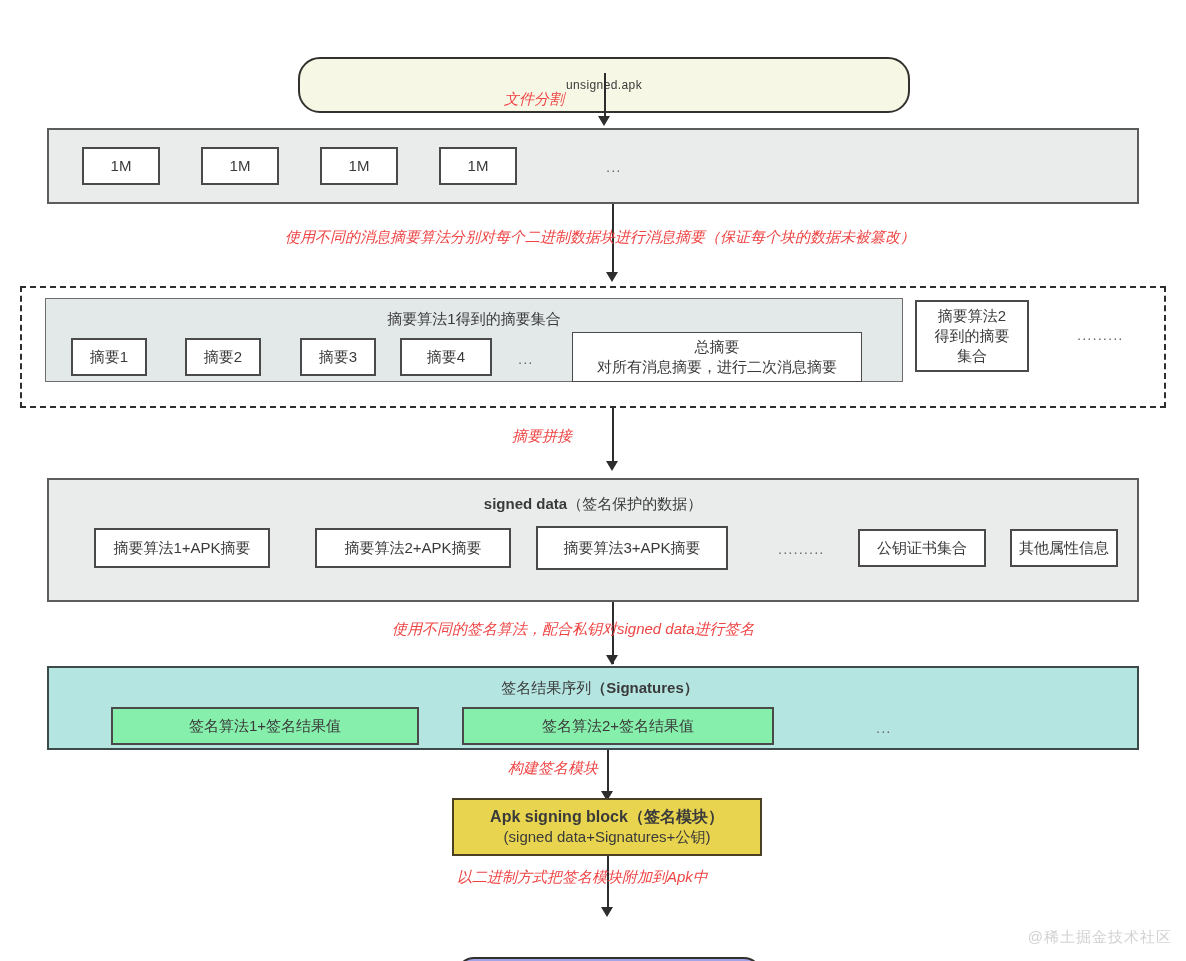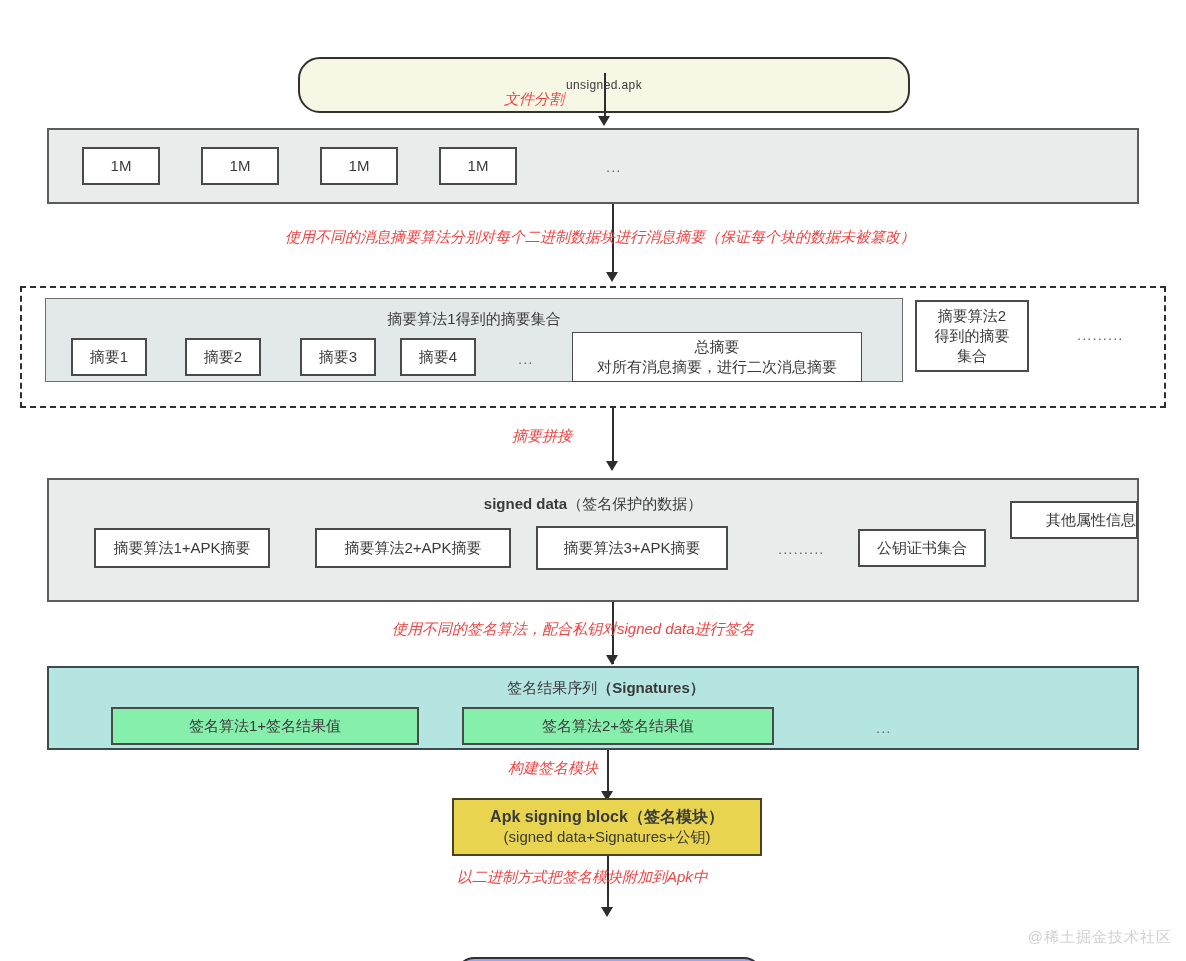--- a/index.html
+++ b/index.html
@@ -165,21 +165,21 @@
 
   <div class="abs wbox" style="left:71px; top:338px; width:76px; height:38px;">
     <span>摘要1</span>
   </div>
   <div class="abs wbox" style="left:185px; top:338px; width:76px; height:38px;">
     <span>摘要2</span>
   </div>
   <div class="abs wbox" style="left:300px; top:338px; width:76px; height:38px;">
     <span>摘要3</span>
   </div>
-  <div class="abs wbox" style="left:400px; top:338px; width:76px; height:38px;">
+  <div class="abs wbox" style="left:400px; top:338px; width:92px; height:38px;">
     <span>摘要4</span>
   </div>
   <div class="dots" style="left:518px; top:350px;">...</div>
 
   <div class="abs wbox" style="left:572px; top:332px; width:290px; height:50px; flex-direction:column; justify-content:center; border-width:1px;">
     <span>总摘要</span>
     <span>对所有消息摘要，进行二次消息摘要</span>
   </div>
 
   <div class="abs wbox" style="left:915px; top:300px; width:114px; height:72px; flex-direction:column; justify-content:center;">
@@ -205,31 +205,31 @@
   <div class="abs wbox" style="left:315px; top:528px; width:196px; height:40px;">
     <span>摘要算法2+APK摘要</span>
   </div>
   <div class="abs wbox" style="left:536px; top:526px; width:192px; height:44px;">
     <span>摘要算法3+APK摘要</span>
   </div>
   <div class="dots" style="left:778px; top:540px;">.........</div>
   <div class="abs wbox" style="left:858px; top:529px; width:128px; height:38px;">
     <span>公钥证书集合</span>
   </div>
-  <div class="abs wbox" style="left:1010px; top:501px; width:128px; height:38px;justify-content:flex-end;">
+  <div class="abs wbox" style="left:1010px; top:529px; width:108px; height:38px;">
     <span>其他属性信息</span>
   </div>
 
   <div class="arrow-line" style="left:612px; top:602px; height:62px;"></div>
   <div class="arrow-head" style="left:606px; top:655px;"></div>
   <div class="edge-label" style="left:392px; top:620px; width:440px;">使用不同的签名算法，配合私钥对signed data进行签名</div>
 
   <div class="abs" style="left:47px; top:666px; width:1092px; height:84px; background:#b5e5e0; border:2px solid #3c4a4a;">
   </div>
-  <div class="band-title" style="left:60px; top:679px; width:1092px;">
+  <div class="band-title" style="left:54px; top:679px; width:1092px;">
     <span>签名结果序列</span><span class="strong">（Signatures）</span>
   </div>
 
   <div class="abs pinkbox" style="left:111px; top:707px; width:308px; height:38px;">
     <span>签名算法1+签名结果值</span>
   </div>
   <div class="abs pinkbox" style="left:462px; top:707px; width:312px; height:38px;">
     <span>签名算法2+签名结果值</span>
   </div>
   <div class="dots" style="left:876px; top:719px;">...</div>

